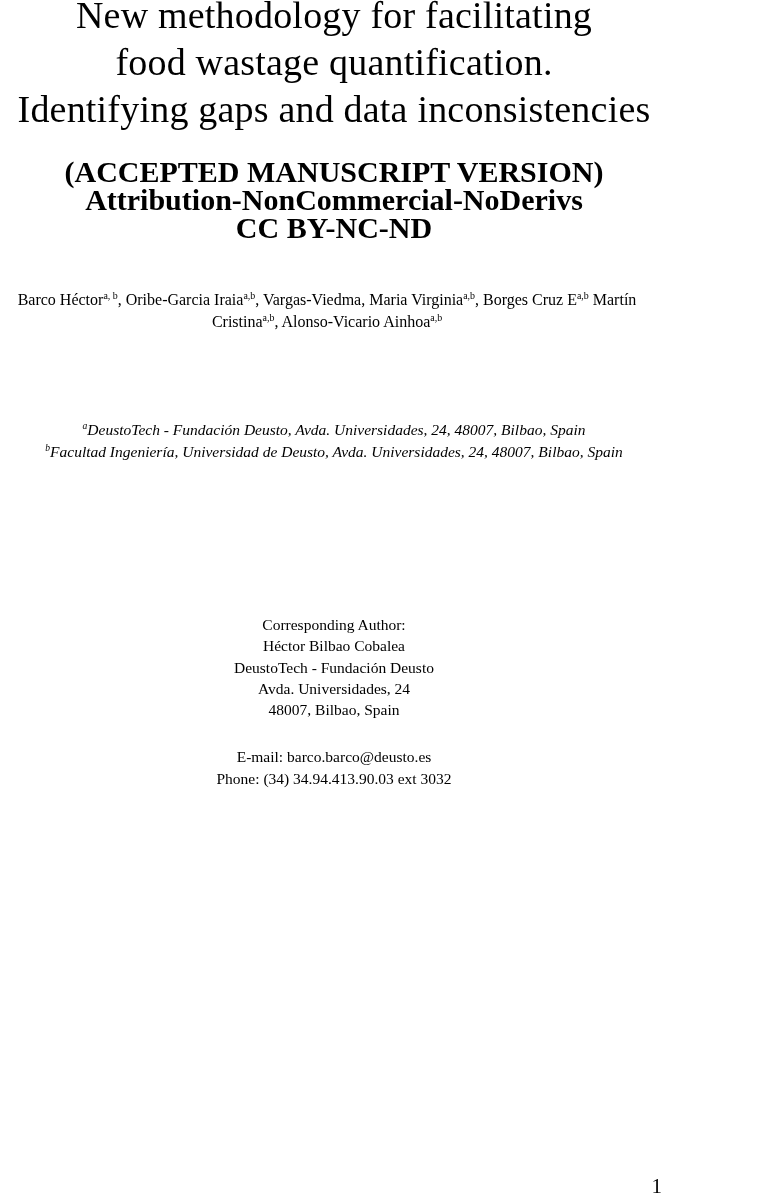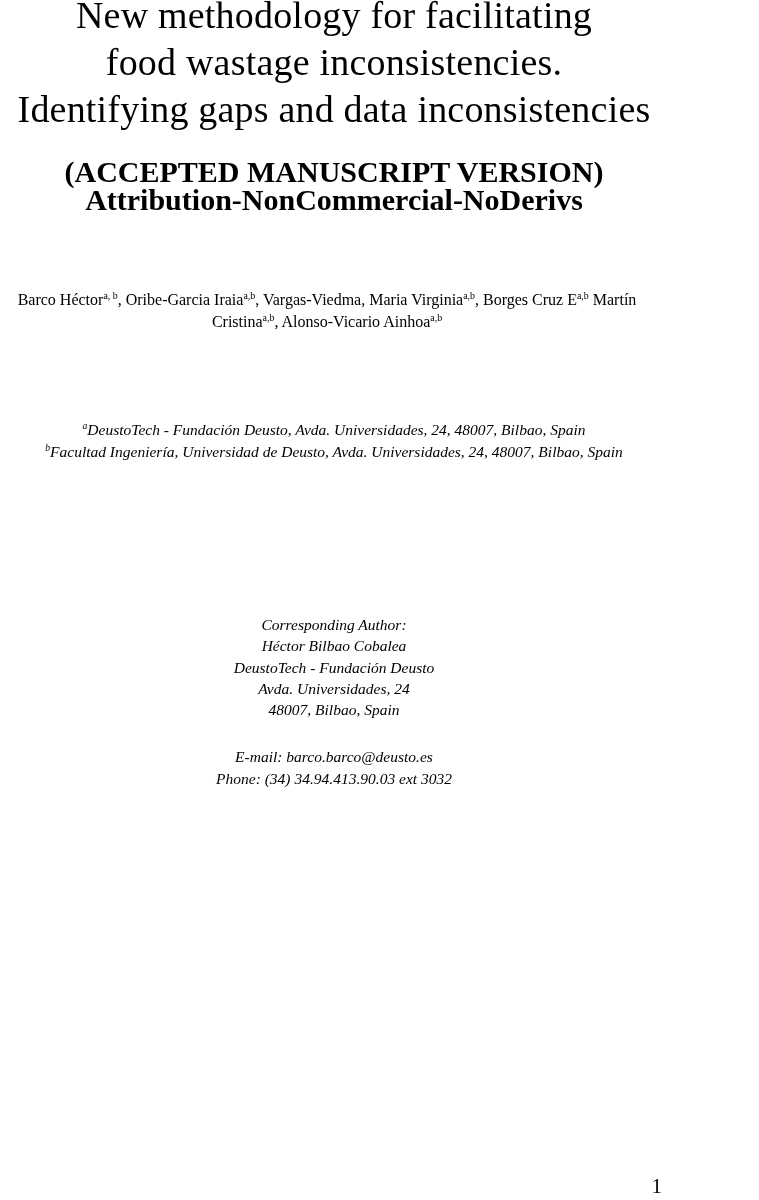--- a/index.html
+++ b/index.html
@@ -63,45 +63,45 @@
     font-style: italic;
   }
   .corresponding {
     position: absolute;
     top: 614px;
     left: 0;
     right: 0;
     text-align: center;
     font-size: 15.5px;
     line-height: 21.3px;
-    font-style: italic;
   }
   .blank-line { height: 26px; }
   .pagenum {
     position: absolute;
     top: 1174px;
     right: 6px;
     font-size: 21px;
     line-height: 24px;
   }
 </style>
 </head>
 <body>
 
 <div class="page">
 
   <h1 class="title">
       <span class="tline">New methodology for facilitating</span>
-      <span class="tline">food wastage inconsistencies.</span>
+      <span class="tline">food wastage quantification.</span>
       <span class="tline">Identifying gaps and data inconsistencies</span>
     </h1>
 
   <div class="version">
     <div>(ACCEPTED MANUSCRIPT VERSION)</div>
     <div>Attribution-NonCommercial-NoDerivs</div>
+    <div>CC BY-NC-ND</div>
   </div>
 
   <div class="authors"><span><span>Barco Héctor</span><sup>a, b</sup><span>, </span></span><span><span>Oribe-Garcia Iraia</span><sup>a,b</sup><span>, </span></span><span><span>Vargas-Viedma, Maria Virginia</span><sup>a,b</sup><span>, </span></span><span><span>Borges Cruz E</span><sup>a,b</sup><span> </span></span><span><span>Martín Cristina</span><sup>a,b</sup><span>, </span></span><span><span>Alonso-Vicario Ainhoa</span><sup>a,b</sup></span></div>
 
   <div class="affiliations">
     <div><sup>a</sup><span>DeustoTech - Fundación Deusto, Avda. Universidades, 24, 48007, Bilbao, Spain</span></div>
     <div><sup>b</sup><span>Facultad Ingeniería, Universidad de Deusto, Avda. Universidades, 24, 48007, Bilbao, Spain</span></div>
   </div>
 
   <div class="corresponding">

